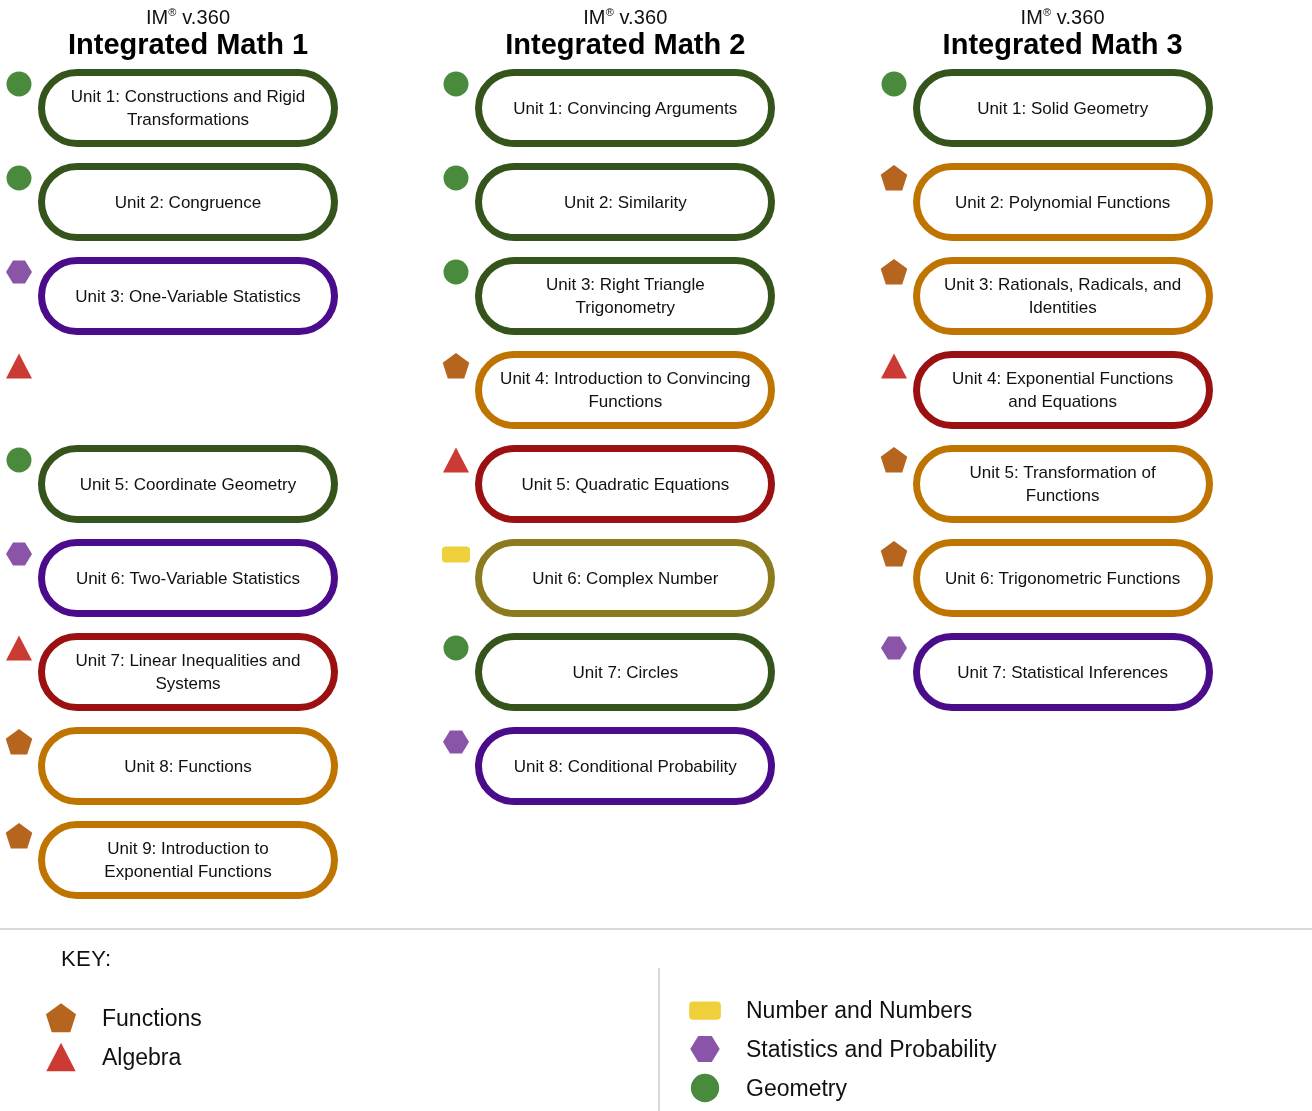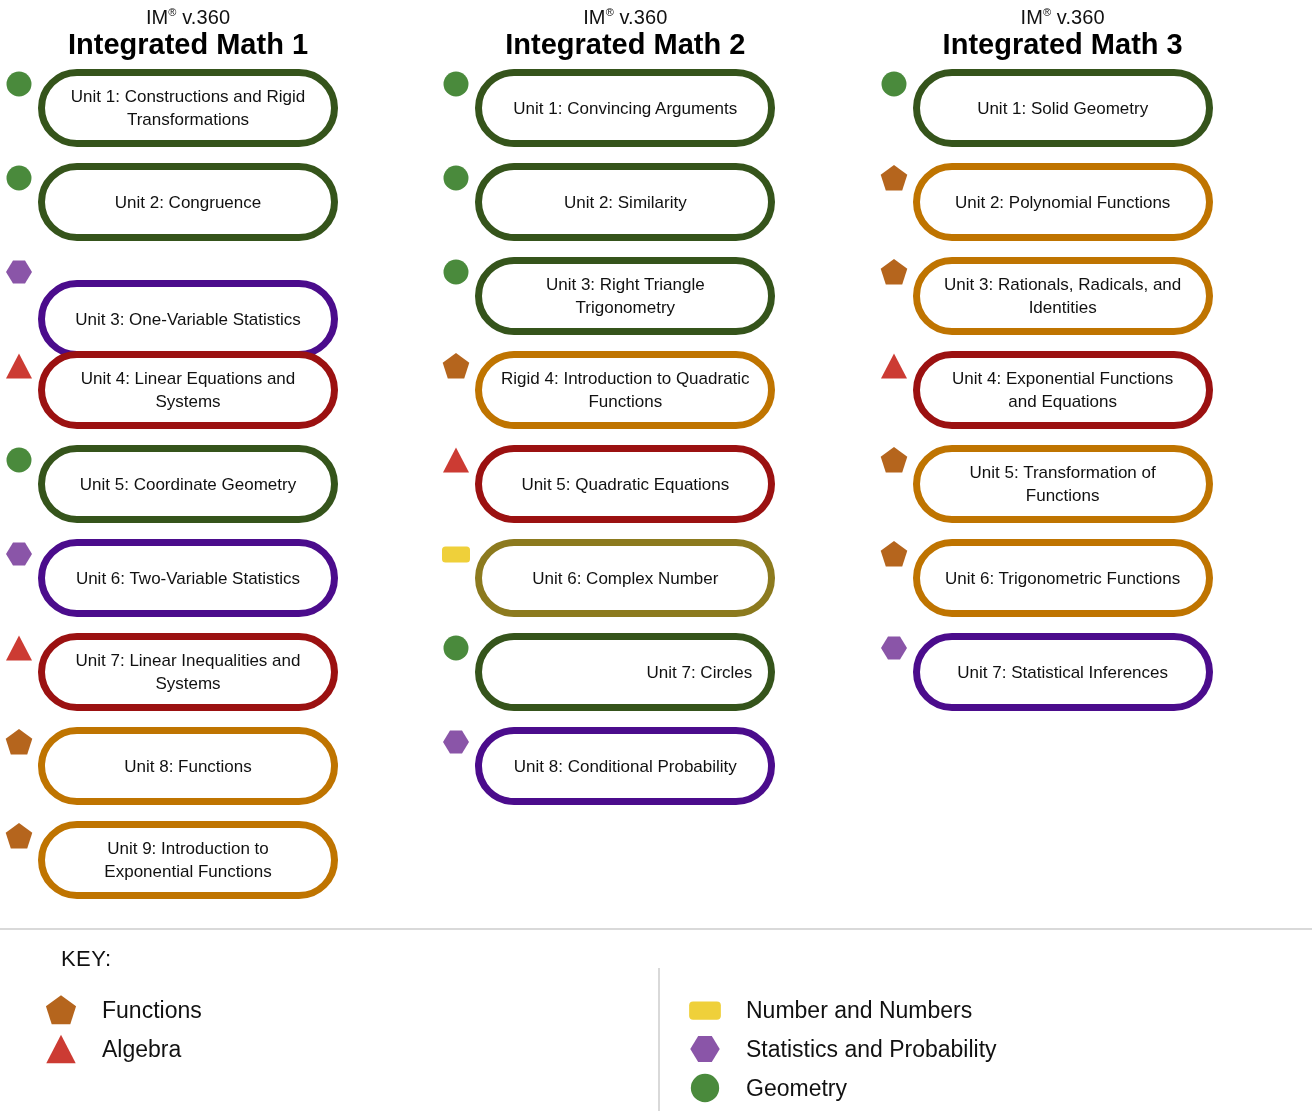--- a/index.html
+++ b/index.html
@@ -133,21 +133,21 @@
     font-size: 22px;
     font-weight: 400;
     letter-spacing: .4px;
     color: #111;
     margin-left: 19px;
   }
 
   .key-col-left {
     position: absolute;
     left: 42px;
-    top: 60px;
+    top: 68px;
     width: 560px;
   }
 
   .key-col-right {
     position: absolute;
     left: 686px;
     top: 60px;
     width: 560px;
   }
 
@@ -215,32 +215,29 @@
             <div class="unit-box" style="border-color: rgb(53, 84, 27);">
               <span class="unit-label">Unit 2: Congruence</span>
             </div>
           </div>
           <div class="unit-row">
             <div class="marker">
               <svg viewBox="0 0 30 30" width="30" height="30">
                 <polygon points="9,3.5 21,3.5 28,15 21,26.5 9,26.5 2,15" fill="#8A55A8"></polygon>
               </svg>
             </div>
-            <div class="unit-box" style="border-color: rgb(75, 12, 140); margin-top: 23px;">
+            <div class="unit-box" style="border-color: rgb(75, 12, 140);">
               <span class="unit-label">Unit 3: One-Variable Statistics</span>
             </div>
           </div>
           <div class="unit-row">
             <div class="marker">
               <svg viewBox="0 0 30 30" width="30" height="30">
                 <polygon points="15,2.5 28,27.5 2,27.5" fill="#CC3B33"></polygon>
               </svg>
-            </div>
-            <div class="unit-box" style="border-color: rgb(155, 17, 17);">
-              <span class="unit-label">Unit 4: Linear Equations and Systems</span>
             </div>
           </div>
           <div class="unit-row">
             <div class="marker">
               <svg viewBox="0 0 30 30" width="30" height="30">
                 <circle cx="15" cy="15" r="12.5" fill="#4A8A3C"></circle>
               </svg>
             </div>
             <div class="unit-box" style="border-color: rgb(53, 84, 27);">
               <span class="unit-label">Unit 5: Coordinate Geometry</span>
@@ -324,21 +321,21 @@
               <span class="unit-label">Unit 3: Right Triangle Trigonometry</span>
             </div>
           </div>
           <div class="unit-row">
             <div class="marker">
               <svg viewBox="0 0 30 30" width="30" height="30">
                 <polygon points="15,2 28.3,11.7 23.2,27.5 6.8,27.5 1.7,11.7" fill="#B5651D"></polygon>
               </svg>
             </div>
             <div class="unit-box" style="border-color: rgb(191, 116, 0);">
-              <span class="unit-label">Rigid 4: Introduction to Quadratic Functions</span>
+              <span class="unit-label">Unit 4: Introduction to Convincing Functions</span>
             </div>
           </div>
           <div class="unit-row">
             <div class="marker">
               <svg viewBox="0 0 30 30" width="30" height="30">
                 <polygon points="15,2.5 28,27.5 2,27.5" fill="#CC3B33"></polygon>
               </svg>
             </div>
             <div class="unit-box" style="border-color: rgb(155, 17, 17);">
               <span class="unit-label">Unit 5: Quadratic Equations</span>
@@ -353,21 +350,21 @@
             <div class="unit-box" style="border-color: rgb(140, 122, 30);">
               <span class="unit-label">Unit 6: Complex Number</span>
             </div>
           </div>
           <div class="unit-row">
             <div class="marker">
               <svg viewBox="0 0 30 30" width="30" height="30">
                 <circle cx="15" cy="15" r="12.5" fill="#4A8A3C"></circle>
               </svg>
             </div>
-            <div class="unit-box" style="border-color: rgb(53, 84, 27); justify-content: flex-end;">
+            <div class="unit-box" style="border-color: rgb(53, 84, 27);">
               <span class="unit-label">Unit 7: Circles</span>
             </div>
           </div>
           <div class="unit-row">
             <div class="marker">
               <svg viewBox="0 0 30 30" width="30" height="30">
                 <polygon points="9,3.5 21,3.5 28,15 21,26.5 9,26.5 2,15" fill="#8A55A8"></polygon>
               </svg>
             </div>
             <div class="unit-box" style="border-color: rgb(75, 12, 140);">

